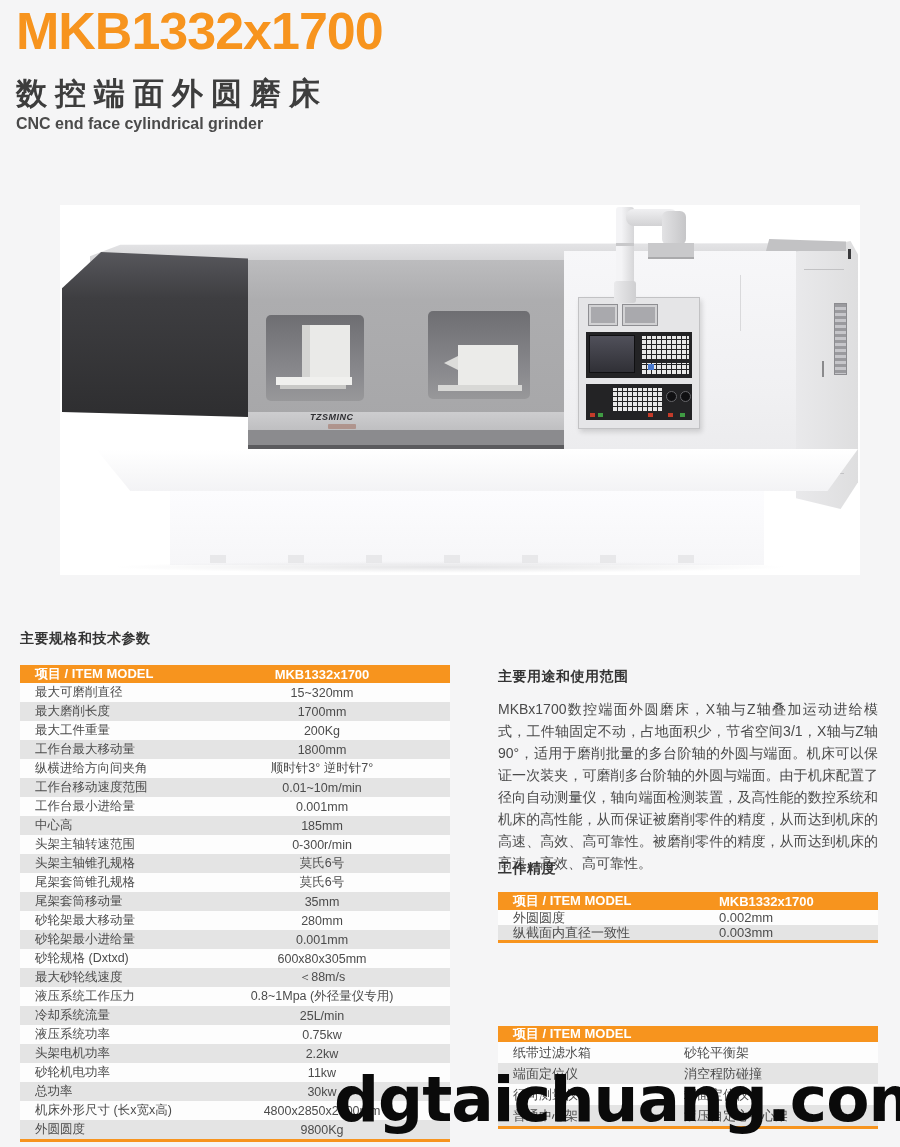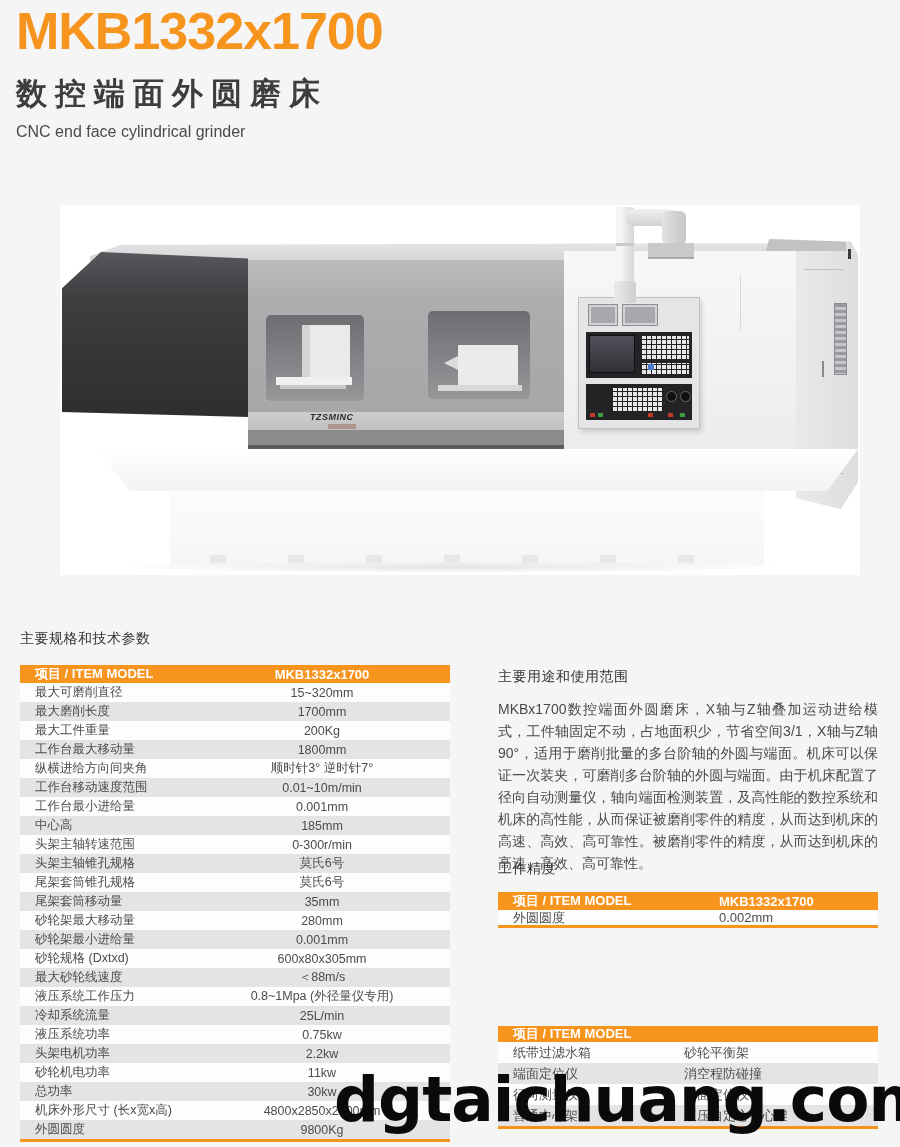--- a/index.html
+++ b/index.html
@@ -7,21 +7,21 @@
   html,body{margin:0;padding:0;}
   body{
     width:900px;height:1147px;position:relative;overflow:hidden;
     background:#f5f5f6;color:#4c4c4c;
     font-family:"Liberation Sans","DejaVu Sans",sans-serif;
   }
   
   #page-header{position:absolute;left:16px;top:4px;}
   #model-title{margin:0;font-size:52px;line-height:1.05;font-weight:800;letter-spacing:-1px;color:var(--accent);}
   #subtitle-cn{margin:14px 0 0 0;font-size:31px;font-weight:700;letter-spacing:8px;color:#3d3d3d;}
-  #subtitle-en{margin-top:8px;font-size:16px;color:#4b4b4b;}
+  #subtitle-en{font-size:16px;color:#4b4b4b;font-weight:bold;}
 
   
   #machine{position:absolute;left:60px;top:205px;width:800px;height:370px;background:#fff;}
   #machine div{position:absolute;}
   .roof{left:30px;top:38px;width:758px;height:22px;background:linear-gradient(180deg,#e4e4e6,#d2d2d4);
         clip-path:polygon(0 60%,4% 8%,97% 0,100% 40%,100% 100%,0 100%);}
   .dark-cab{left:2px;top:47px;width:186px;height:165px;
         background:linear-gradient(180deg,#57575c 0%,#3e3e41 28%,#2e2e30 100%);
         clip-path:polygon(0 22%,21% 0,100% 4%,100% 100%,0 97%);}
   .mid-sec{left:188px;top:55px;width:318px;height:200px;
@@ -94,21 +94,21 @@
         background:linear-gradient(180deg,#ffffff,#f3f3f5);
         clip-path:polygon(0 0,100% 0,96% 100%,4.5% 100%);}
   .base2{left:110px;top:286px;width:594px;height:74px;
         background:linear-gradient(180deg,#fcfcfe,#f6f6f8);}
   .notches{left:40px;top:64px;width:520px;height:8px;
         background:repeating-linear-gradient(90deg,#e8e8ea 0 16px,transparent 16px 78px);}
   .shadow{left:50px;top:356px;width:680px;height:12px;
         background:radial-gradient(ellipse at center,#e4e4e6 0%,rgba(244,244,246,0) 70%);}
 
   
-  .sec-title{margin:0;font-size:14px;font-weight:400;letter-spacing:.5px;color:#343434;}
+  .sec-title{margin:0;font-size:14px;font-weight:700;letter-spacing:.5px;color:#343434;}
   .tbl{border-bottom:3px solid var(--accent);}
   .thead{display:flex;align-items:center;background:var(--accent);color:#fff;font-size:13px;font-weight:700;}
   .row{display:flex;align-items:center;font-size:12.5px;color:#4c4c4c;}
   .row:nth-child(odd){background:#fdfdfd;}
   .row:nth-child(even){background:#e4e4e4;}
 
   #specs{position:absolute;left:20px;top:630px;width:430px;}
   #specs .tbl{margin-top:17px;}
   #specs .thead{height:18px;}
   #specs .row{height:19px;}
@@ -338,20 +338,24 @@
   <div class="tbl">
     <div class="thead">
       <span class="c-label">项目 / ITEM MODEL</span>
       <span class="c-value">MKB1332x1700</span>
     </div>
     <div id="accuracy-rows">
         <div class="row">
           <span class="c-label">外圆圆度</span>
           <span class="c-value">0.002mm</span>
         </div>
+        <div class="row">
+          <span class="c-label">纵截面内直径一致性</span>
+          <span class="c-value">0.003mm</span>
+        </div>
       </div>
   </div>
 </section>
 
 <section id="accessories">
   <div class="tbl">
     <div class="thead">
       <span class="c-left">项目 / ITEM MODEL</span>
     </div>
     <div id="accessories-rows">

